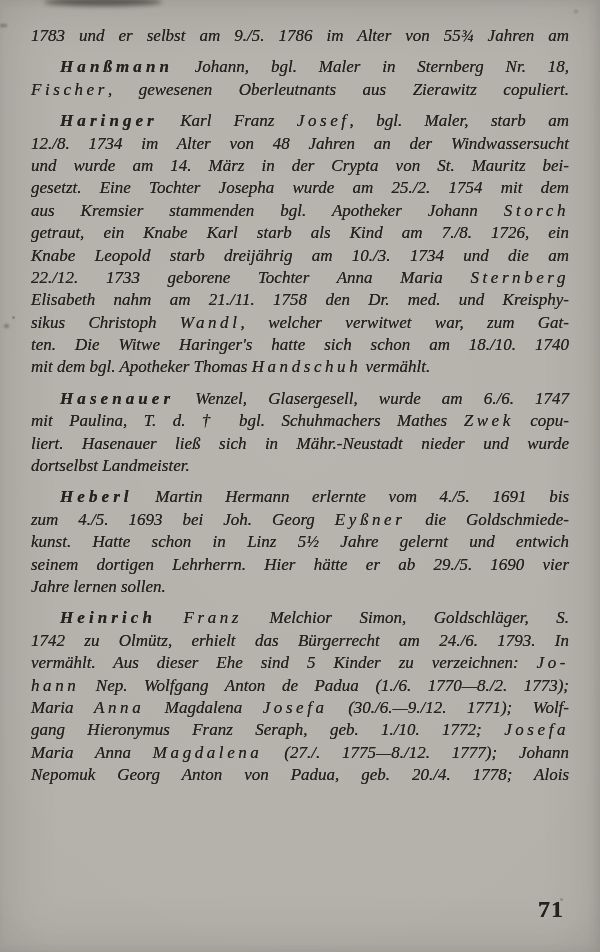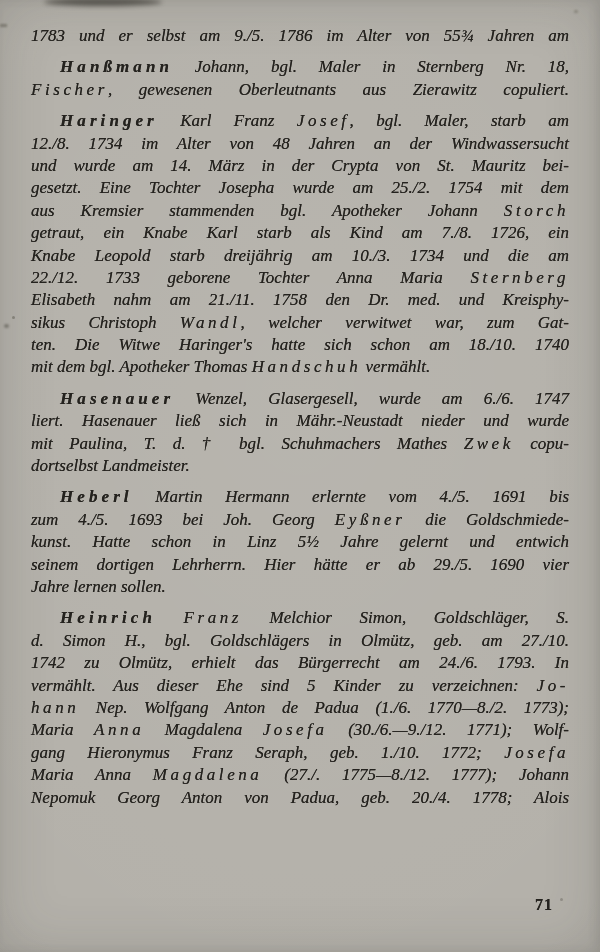--- a/index.html
+++ b/index.html
@@ -32,22 +32,22 @@
     height: 22.4px;
     overflow: visible;
     font-style: italic;
   }
   .line.last { text-align-last: left; }
   .line.indent { text-indent: 29px; }
   .head { font-weight: bold; letter-spacing: 0.24em; }
   .sperr { letter-spacing: 0.21em; margin-top: 44px; }
   .page-number {
     position: absolute;
-    top: 896px; right: 47px;
-    font-size: 16px; font-weight: bold;
+    top: 896px; right: 36px;
+    font-size: 24px; font-weight: bold;
     color: #24221e;
     letter-spacing: 1px;
     text-shadow: 0 0 0.4px rgba(36,34,30,0.9);
   }
   
   .smudge-top {
     position: absolute; left: 44px; top: -2px;
     width: 118px; height: 8px;
     background: #44423c;
     border-radius: 50%;
@@ -108,34 +108,33 @@
         <div class="line"><span>getraut, ein Knabe Karl starb als Kind am 7./8. 1726, ein</span></div>
         <div class="line"><span>Knabe Leopold starb dreijährig am 10./3. 1734 und die am</span></div>
         <div class="line"><span>22./12. 1733 geborene Tochter Anna Maria </span><span class="sperr">Sternberg</span></div>
         <div class="line"><span>Elisabeth nahm am 21./11. 1758 den Dr. med. und Kreisphy-</span></div>
         <div class="line"><span>sikus Christoph </span><span class="sperr">Wandl</span><span>, welcher verwitwet war, zum Gat-</span></div>
         <div class="line"><span>ten. Die Witwe Haringer's hatte sich schon am 18./10. 1740</span></div>
         <div class="line last"><span>mit dem bgl. Apotheker Thomas </span><span class="sperr">Handschuh</span><span> vermählt.</span></div>
       </div>
       <div class="para">
         <div class="line indent"><span class="head">Hasenauer</span><span> Wenzel, Glasergesell, wurde am 6./6. 1747</span></div>
+        <div class="line"><span>mit Paulina, T. d. † bgl. Schuhmachers Mathes </span><span class="sperr">Zwek</span><span> copu-</span></div>
         <div class="line"><span>liert. Hasenauer ließ sich in Mähr.-Neustadt nieder und wurde</span></div>
-        <div class="line"><span>mit Paulina, T. d. † bgl. Schuhmachers Mathes </span><span class="sperr">Zwek</span><span> copu-</span></div>
         <div class="line last"><span>dortselbst Landmeister.</span></div>
       </div>
       <div class="para">
         <div class="line indent"><span class="head">Heberl</span><span> Martin Hermann erlernte vom 4./5. 1691 bis</span></div>
         <div class="line"><span>zum 4./5. 1693 bei Joh. Georg </span><span class="sperr">Eyßner</span><span> die Goldschmiede-</span></div>
         <div class="line"><span>kunst. Hatte schon in Linz 5½ Jahre gelernt und entwich</span></div>
         <div class="line"><span>seinem dortigen Lehrherrn. Hier hätte er ab 29./5. 1690 vier</span></div>
         <div class="line last"><span>Jahre lernen sollen.</span></div>
       </div>
       <div class="para">
         <div class="line indent"><span class="head">Heinrich</span><span> </span><span class="sperr">Franz</span><span> Melchior Simon, Goldschläger, S.</span></div>
-        <div class="line"><span>d. Simon H., bgl. Goldschlägers in Olmütz, geb. am 27./10.</span></div>
         <div class="line"><span>1742 zu Olmütz, erhielt das Bürgerrecht am 24./6. 1793. In</span></div>
         <div class="line"><span>vermählt. Aus dieser Ehe sind 5 Kinder zu verzeichnen: </span><span class="sperr">Jo-</span></div>
         <div class="line"><span class="sperr">hann</span><span> Nep. Wolfgang Anton de Padua (1./6. 1770—8./2. 1773);</span></div>
         <div class="line"><span>Maria </span><span class="sperr">Anna</span><span> Magdalena </span><span class="sperr">Josefa</span><span> (30./6.—9./12. 1771); Wolf-</span></div>
         <div class="line"><span>gang Hieronymus Franz Seraph, geb. 1./10. 1772; </span><span class="sperr">Josefa</span></div>
         <div class="line"><span>Maria Anna </span><span class="sperr">Magdalena</span><span> (27./. 1775—8./12. 1777); Johann</span></div>
         <div class="line"><span>Nepomuk Georg Anton von Padua, geb. 20./4. 1778; Alois</span></div>
       </div>
     </div>
 

